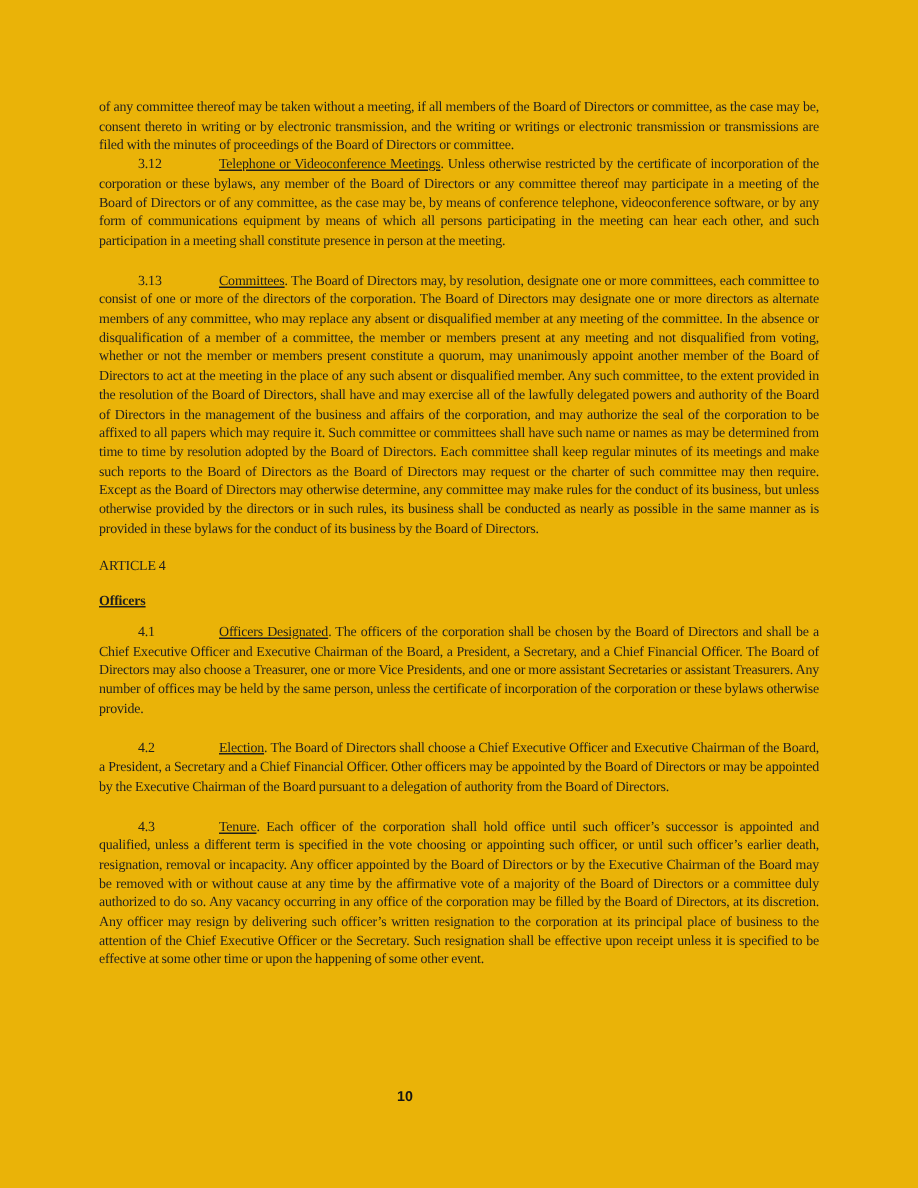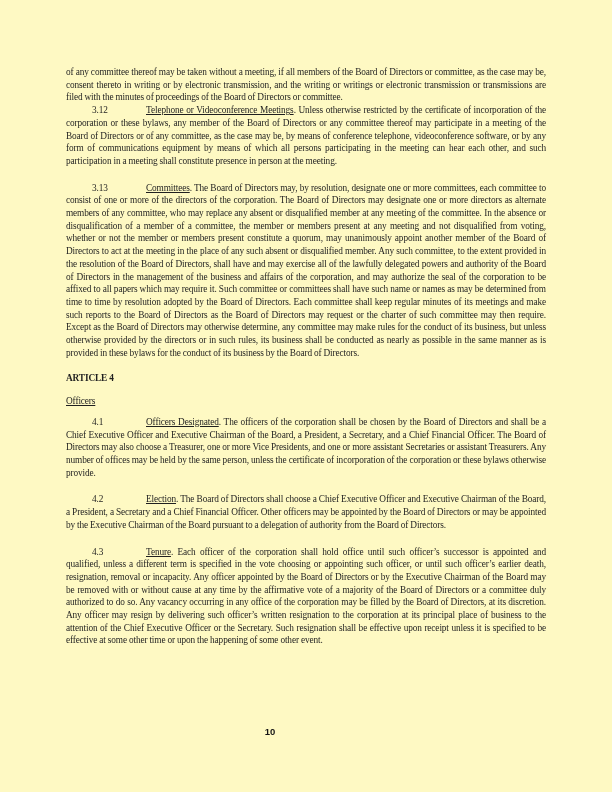--- a/index.html
+++ b/index.html
@@ -4,21 +4,21 @@
 <style>
   html, body {
     margin: 0;
     padding: 0;
     background: #ffffff;
   }
   .page {
     position: relative;
     width: 612px;
     height: 792px;
-    background: #fef9c3;
+    background: #eab308;
     box-sizing: border-box;
     padding: 66px 66px 0 66px;
     font-family: "Liberation Serif", serif;
     font-size: 9.3px;
     line-height: 12.7px;
     letter-spacing: -0.12px;
     word-spacing: -0.2px;
     color: #1f1f1f;
     overflow: hidden;
   }
@@ -35,30 +35,31 @@
   .num {
     display: inline-block;
     width: 54px;
     text-indent: 0;
   }
   .hd {
     text-decoration: underline;
   }
   .article-title {
     text-align: center;
-    font-weight: bold;
+    font-weight: normal;
     margin-top: 13px !important;
     margin-bottom: 0 !important;
     text-indent: 0;
   }
   .article-subtitle {
     text-align: center;
     margin-top: 10px !important;
     margin-bottom: 0 !important;
     text-indent: 0;
+    font-weight: bold;
   }
   .sub-gap {
     margin-top: 8px !important;
   }
   .page-number {
     position: absolute;
     top: 726px;
     left: 0;
     width: 540px;
     text-align: center;

